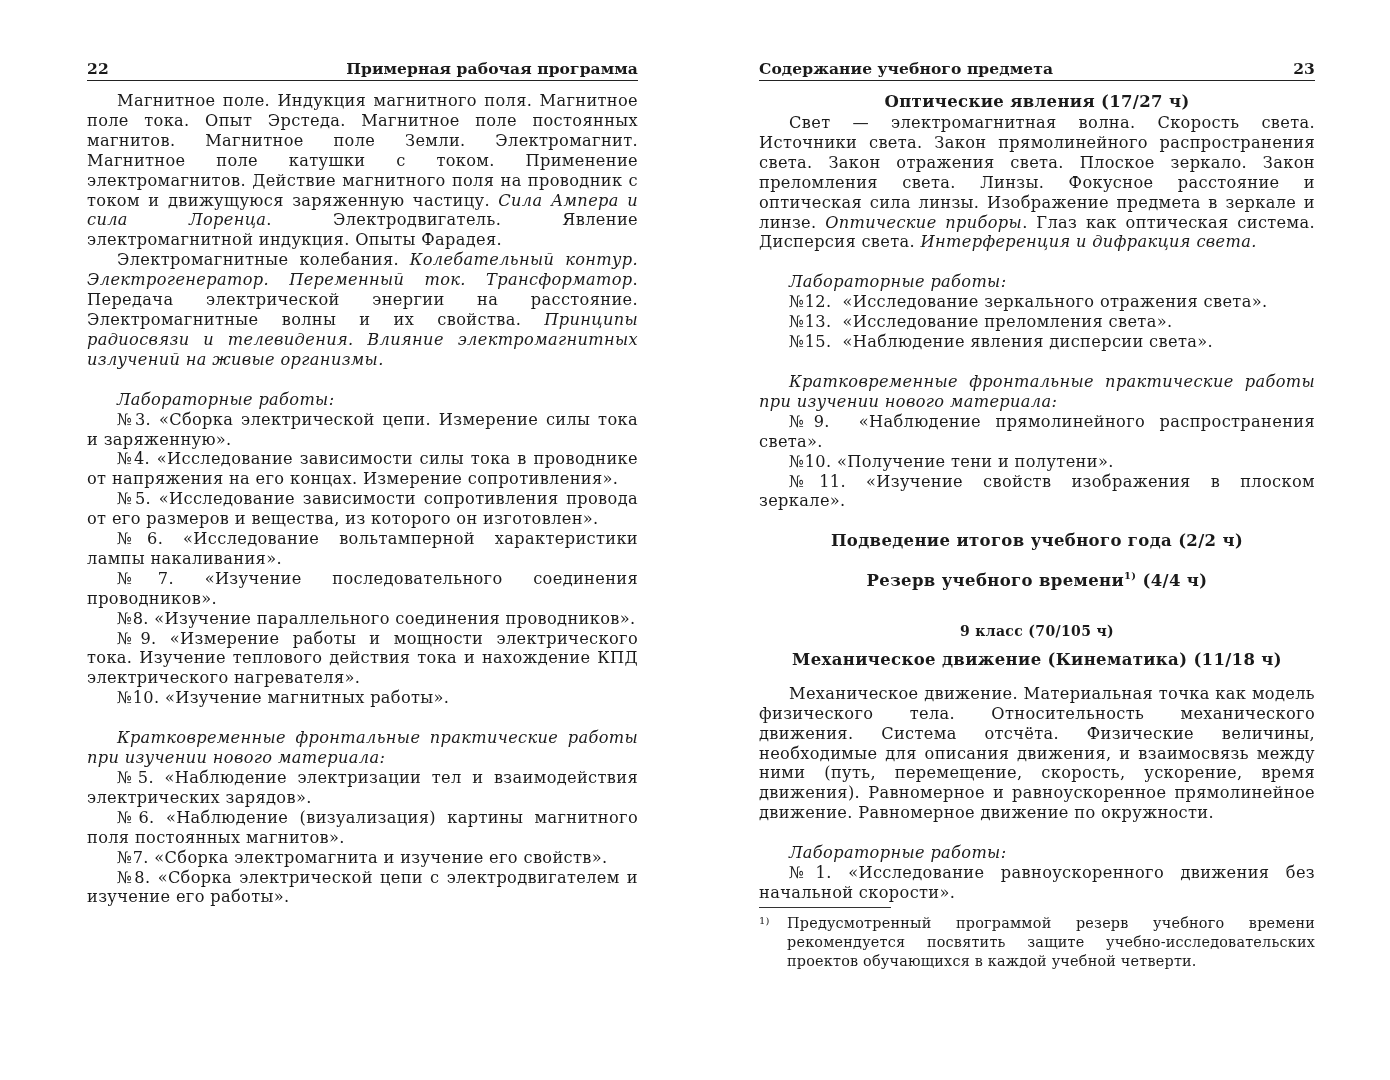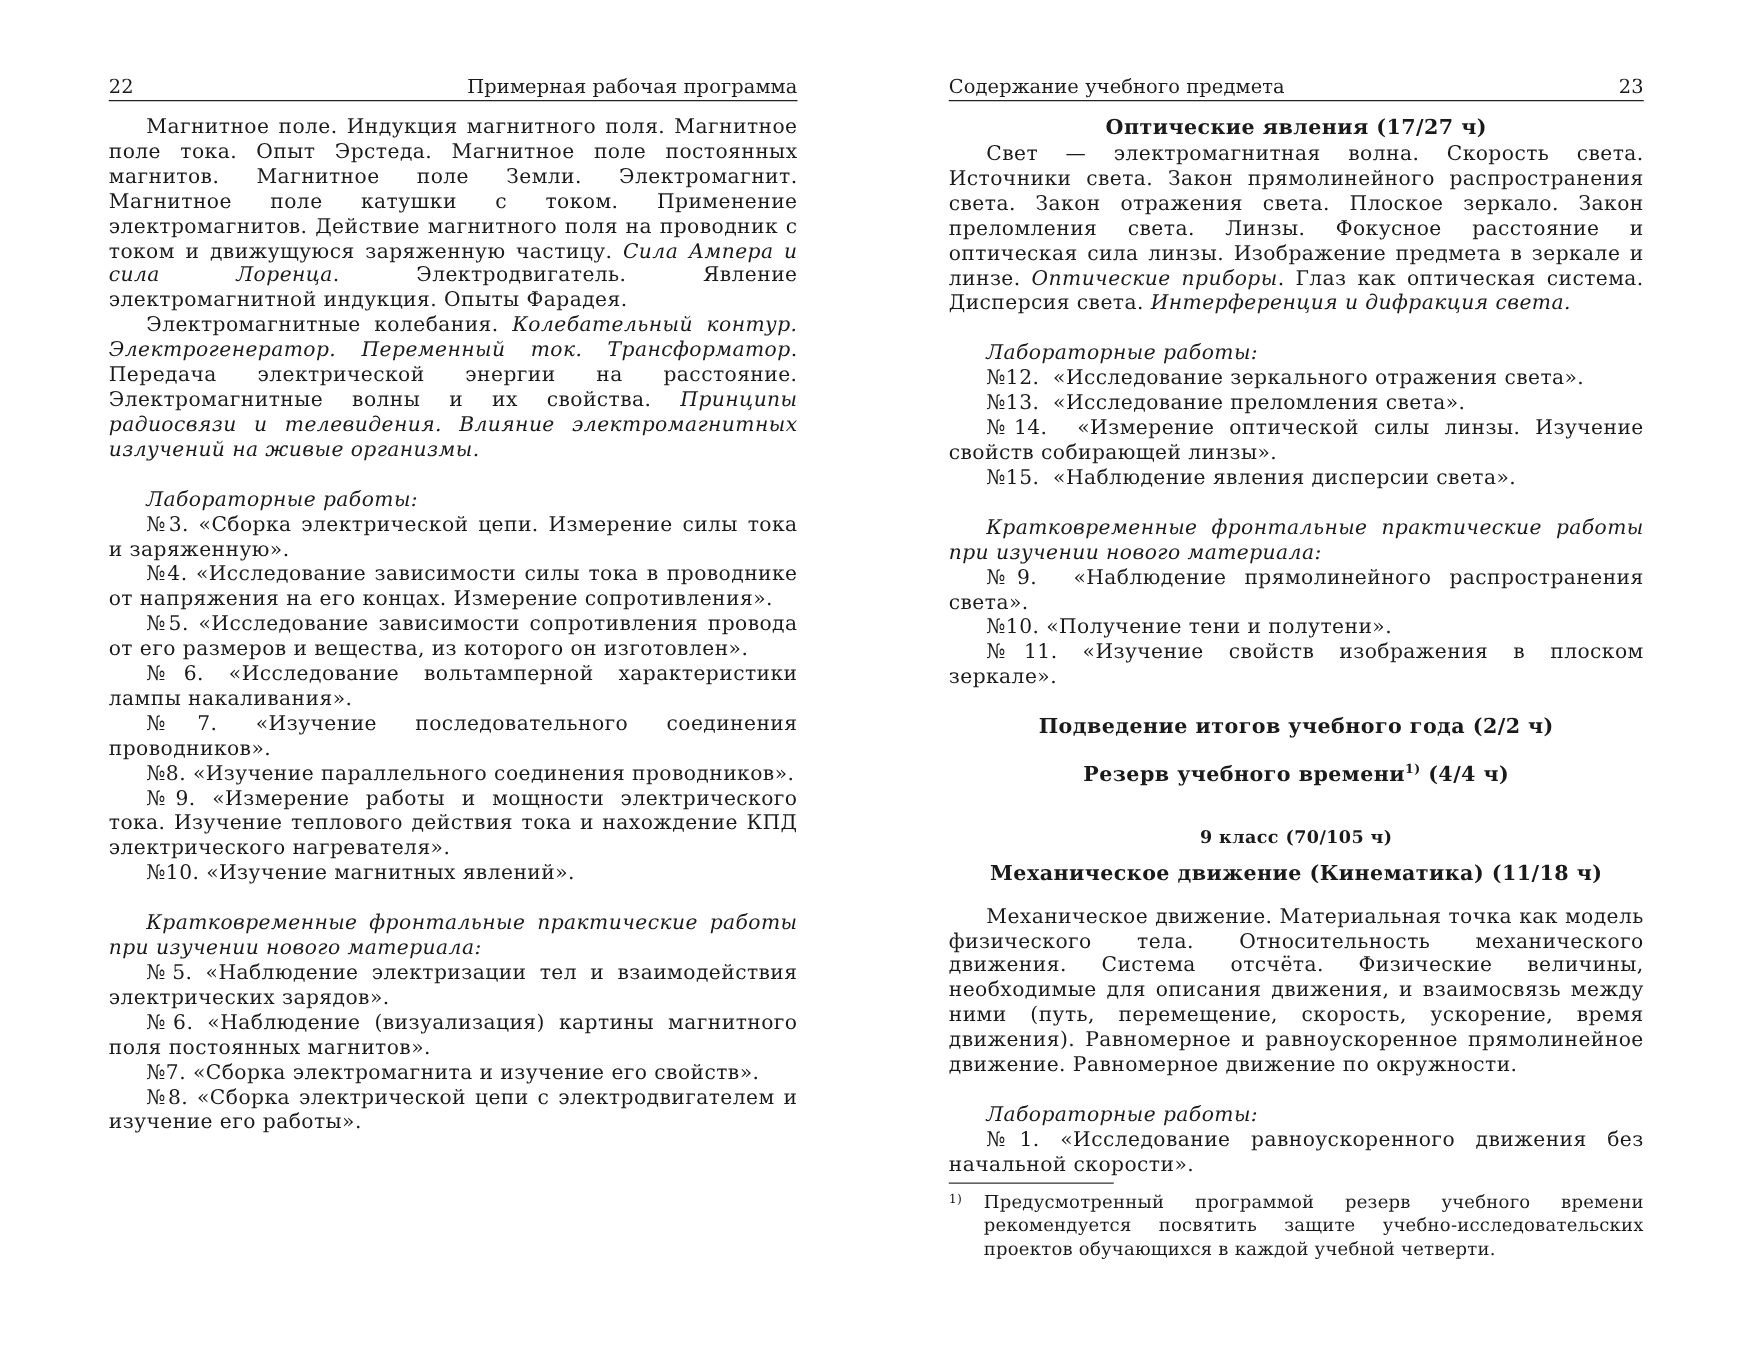--- a/index.html
+++ b/index.html
@@ -6,21 +6,21 @@
   body {
     width:1390px; height:1080px; background:#ffffff; position:relative; overflow:hidden;
     font-family: "DejaVu Serif", "Liberation Serif", serif; color:#1a1a1a;
   }
   .page { position:absolute; top:60px; }
   .page.left { left:87px; width:551px; }
   .page.right { left:759px; width:556px; }
   .running-head {
     display:flex; justify-content:space-between; align-items:flex-end;
     font-size:15.5px; line-height:18px; padding-bottom:2px;
-    border-bottom:1.6px solid #222; margin-bottom:10px; letter-spacing:0.1px;
+    border-bottom:1.6px solid #222; margin-bottom:10px; letter-spacing:0.1px;font-weight:bold;
   }
   .body-text { font-size:16.2px; line-height:19.9px; text-align:justify; letter-spacing:0.35px; }
   .para { text-indent:30px; margin:0; }
   .it { font-style:italic; }
   .gap { height:20px; }
   .heading { font-weight:bold; text-align:center; margin:0; }
   .h-section { font-size:16.5px; line-height:21px; }
   .h-grade { font-size:14px; line-height:24px; }
   .item { margin:0; text-indent:30px; }
   .num { white-space:nowrap; }
@@ -43,21 +43,21 @@
     <div class="gap"></div>
     <p class="para it"><span>Лабораторные работы</span>:</p>
     <div>
       <p class="item"><span class="num">№3.</span> <span>«Сборка электрической цепи. Измерение силы тока и заряженную».</span></p>
       <p class="item"><span class="num">№4.</span> <span>«Исследование зависимости силы тока в проводнике от напряжения на его концах. Измерение сопротивления».</span></p>
       <p class="item"><span class="num">№5.</span> <span>«Исследование зависимости сопротивления провода от его размеров и вещества, из которого он изготовлен».</span></p>
       <p class="item"><span class="num">№6.</span> <span>«Исследование вольтамперной характеристики лампы накаливания».</span></p>
       <p class="item"><span class="num">№7.</span> <span>«Изучение последовательного соединения проводников».</span></p>
       <p class="item"><span class="num">№8.</span> <span>«Изучение параллельного соединения проводников».</span></p>
       <p class="item"><span class="num">№9.</span> <span>«Измерение работы и мощности электрического тока. Изучение теплового действия тока и нахождение КПД электрического нагревателя».</span></p>
-      <p class="item"><span class="num">№10.</span> <span>«Изучение магнитных явлений».</span></p>
+      <p class="item"><span class="num">№10.</span> <span>«Изучение магнитных работы».</span></p>
     </div>
     <div class="gap"></div>
     <p class="para it"><span>Кратковременные фронтальные практические работы при изучении нового материала</span>:</p>
     <div>
       <p class="item"><span class="num">№5.</span> <span>«Наблюдение электризации тел и взаимодействия электрических зарядов».</span></p>
       <p class="item"><span class="num">№6.</span> <span>«Наблюдение (визуализация) картины магнитного поля постоянных магнитов».</span></p>
       <p class="item"><span class="num">№7.</span> <span>«Сборка электромагнита и изучение его свойств».</span></p>
       <p class="item"><span class="num">№8.</span> <span>«Сборка электрической цепи с электродвигателем и изучение его работы».</span></p>
     </div>
   </div>
@@ -69,21 +69,20 @@
     <span>23</span>
   </div>
   <div class="body-text">
     <p class="heading h-section" style="margin-top:6px;margin-bottom:1px;text-align:center;">Оптические явления (17/27 ч)</p>
     <p class="para"><span>Свет — электромагнитная волна. Скорость света. Источники света. Закон прямолинейного распространения света. Закон отражения света. Плоское зеркало. Закон преломления света. Линзы. Фокусное расстояние и оптическая сила линзы. Изображение предмета в зеркале и линзе. </span><span class="it">Оптические приборы</span><span>. Глаз как оптическая система. Дисперсия света. </span><span class="it">Интерференция и дифракция света.</span></p>
     <div class="gap"></div>
     <p class="para it"><span>Лабораторные работы</span>:</p>
     <div>
       <p class="item"><span class="num">№12.</span>&nbsp;&nbsp;<span>«Исследование зеркального отражения света».</span></p>
       <p class="item"><span class="num">№13.</span>&nbsp;&nbsp;<span>«Исследование преломления света».</span></p>
-      <p class="item"><span class="num">№14.</span>&nbsp;&nbsp;<span>«Измерение оптической силы линзы. Изучение свойств собирающей линзы».</span></p>
       <p class="item"><span class="num">№15.</span>&nbsp;&nbsp;<span>«Наблюдение явления дисперсии света».</span></p>
     </div>
     <div class="gap"></div>
     <p class="para it"><span>Кратковременные фронтальные практические работы при изучении нового материала</span>:</p>
     <div>
       <p class="item"><span class="num">№9.</span>&nbsp;&nbsp;<span>«Наблюдение прямолинейного распространения света».</span></p>
       <p class="item"><span class="num">№10.</span> <span>«Получение тени и полутени».</span></p>
       <p class="item"><span class="num">№11.</span> <span>«Изучение свойств изображения в плоском зеркале».</span></p>
     </div>
     <p class="heading h-section" style="margin-top:19px;">Подведение итогов учебного года (2/2 ч)</p>

